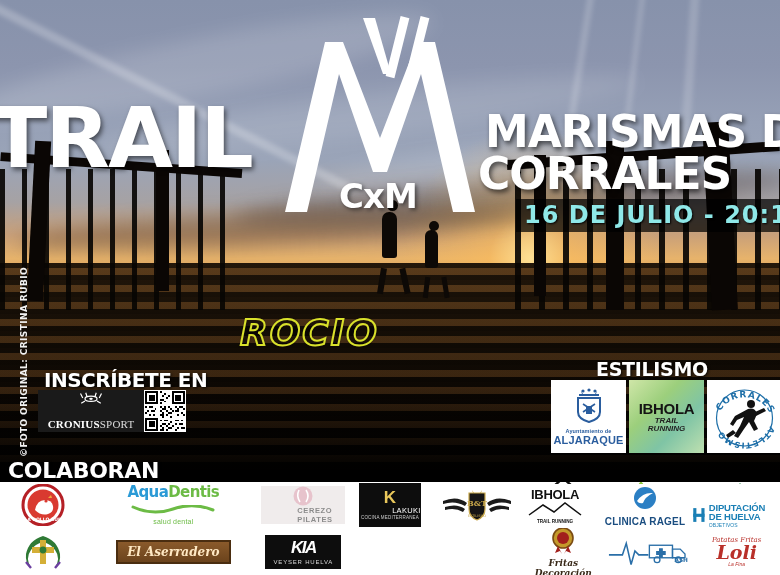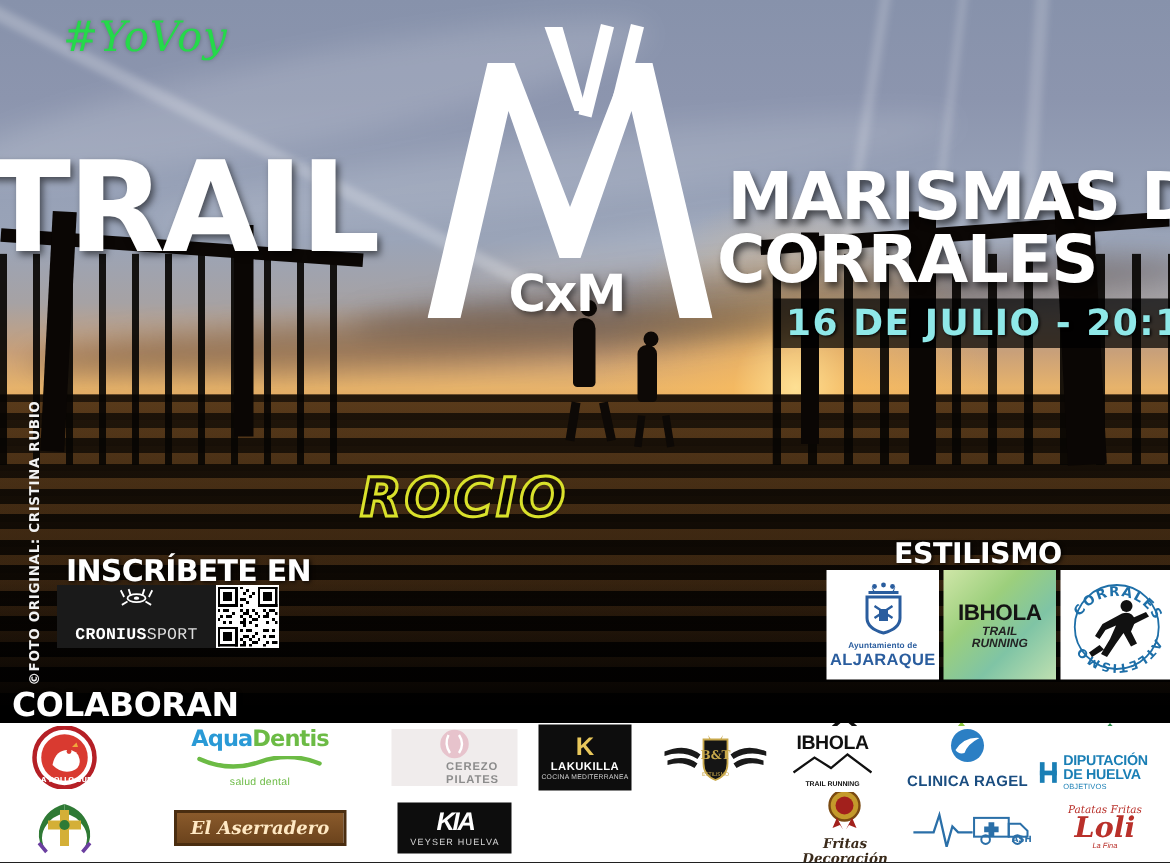--- a/index.html
+++ b/index.html
@@ -196,21 +196,21 @@
     width:148px; height:42px;
     background:#fff;
     display:flex; align-items:stretch;
   }
   .cronius-left{
     flex:1; background:#1a1a1a; display:flex;
     flex-direction:column; align-items:center; justify-content:center;
     padding:2px 0;
   }
   .cronius-name{
-    font-family:Liberation Mono, monospace;
+    font-family:Liberation Serif, serif;
     font-size:11px; font-weight:bold; color:#fff;
     letter-spacing:.2px; white-space:nowrap;margin-top:14px;
   }
   .cronius-name em{font-style:normal;font-weight:normal;color:#ddd;}
   .qr{width:40px;height:40px;margin:1px;background:#fff;}
 
   
   .org-head{
     position:absolute; left:596px; top:358px;
     font-family:"DejaVu Sans", sans-serif;
@@ -259,21 +259,21 @@
   .aqua{font-family:"DejaVu Sans",sans-serif;font-size:15px;font-weight:bold;color:#2a9ad6;letter-spacing:-.6px;line-height:1;}
   .aqua .d{color:#6cbb45;}
   .aqua-sub{font-size:7px;color:#6cbb45;font-weight:normal;letter-spacing:.2px;}
   .cerezo{background:#f0ecec;width:84px;height:38px;display:flex;flex-direction:column;align-items:center;justify-content:center;}
   .cerezo-t{font-size:7.5px;color:#8c8c8c;font-weight:bold;letter-spacing:.6px;margin-left:36px;}
   .kia{background:#0d0d0d;width:76px;height:34px;display:flex;flex-direction:column;align-items:center;justify-content:center;}
   .kia-t{color:#fff;font-size:17px;font-weight:bold;letter-spacing:-1.5px;font-style:italic;}
   .kia-s{color:#d8d8d8;font-size:6px;letter-spacing:.8px;margin-top:1px;}
   .laku{background:#0d0d0d;width:62px;height:44px;display:flex;flex-direction:column;align-items:center;justify-content:center;}
   .laku-k{color:#e8c75b;font-size:17px;font-weight:bold;line-height:.9;}
-  .laku-t{color:#fff;font-size:7.5px;font-weight:bold;letter-spacing:.3px;}
+  .laku-t{color:#fff;font-size:7.5px;font-weight:normal;letter-spacing:.3px;padding-left:47px;}
   .laku-s{color:#cfcfcf;font-size:4.5px;letter-spacing:.2px;}
   .aserr{background:linear-gradient(180deg,#8a5a2b,#6b431c);border:2px solid #4a2d10;padding:3px 9px;}
   .aserr-t{color:#ffe9c4;font-size:12px;font-style:italic;font-weight:bold;font-family:"DejaVu Serif",serif;}
   .cxmh-t{font-size:12px;font-weight:bold;color:#111;letter-spacing:-.4px;}
   .cxmh-t .hl{color:#4aa8d8;}
   .cxmh-s{font-size:4.2px;font-weight:bold;color:#111;letter-spacing:.1px;}
   .cxmt-t{font-size:14px;font-weight:bold;color:#111;letter-spacing:-.5px;line-height:.9;}
   .cxmt-t .x{color:#8cc63e;}
   .cxmt-s{font-size:7px;font-weight:bold;color:#555;letter-spacing:1px;}
   .cxmt-s2{font-size:6px;font-weight:bold;color:#111;letter-spacing:.5px;}
@@ -320,21 +320,20 @@
     <div class="rAh"></div>
     <div class="rAl1"></div>
     <div class="rAl2"></div>
     <div class="runner rB"></div>
     <div class="rBh"></div>
     <div class="rBl1"></div>
     <div class="rBl2"></div>
     <div class="photo-fade"></div>
   </div>
 
-  <div class="hashtag">#YoVoy</div>
 
   <div class="mlogo">
     <svg width="190" height="200" viewBox="0 0 190 200" aria-hidden="true">
       <defs>
         <clipPath id="mclip">
           <path d="M2 200 L2 190 L48 14 L95 130 L142 14 L188 190 L188 200 L150 200 L120 92 L95 160 L70 92 L40 200 Z"></path>
         </clipPath>
       </defs>
 
       <path d="M0 200 L40 30 L58 30 L95 126 L132 30 L150 30 L190 200 L168 200 L136 62 L102 160 L88 160 L54 62 L22 200 Z" fill="#ffffff"></path>

